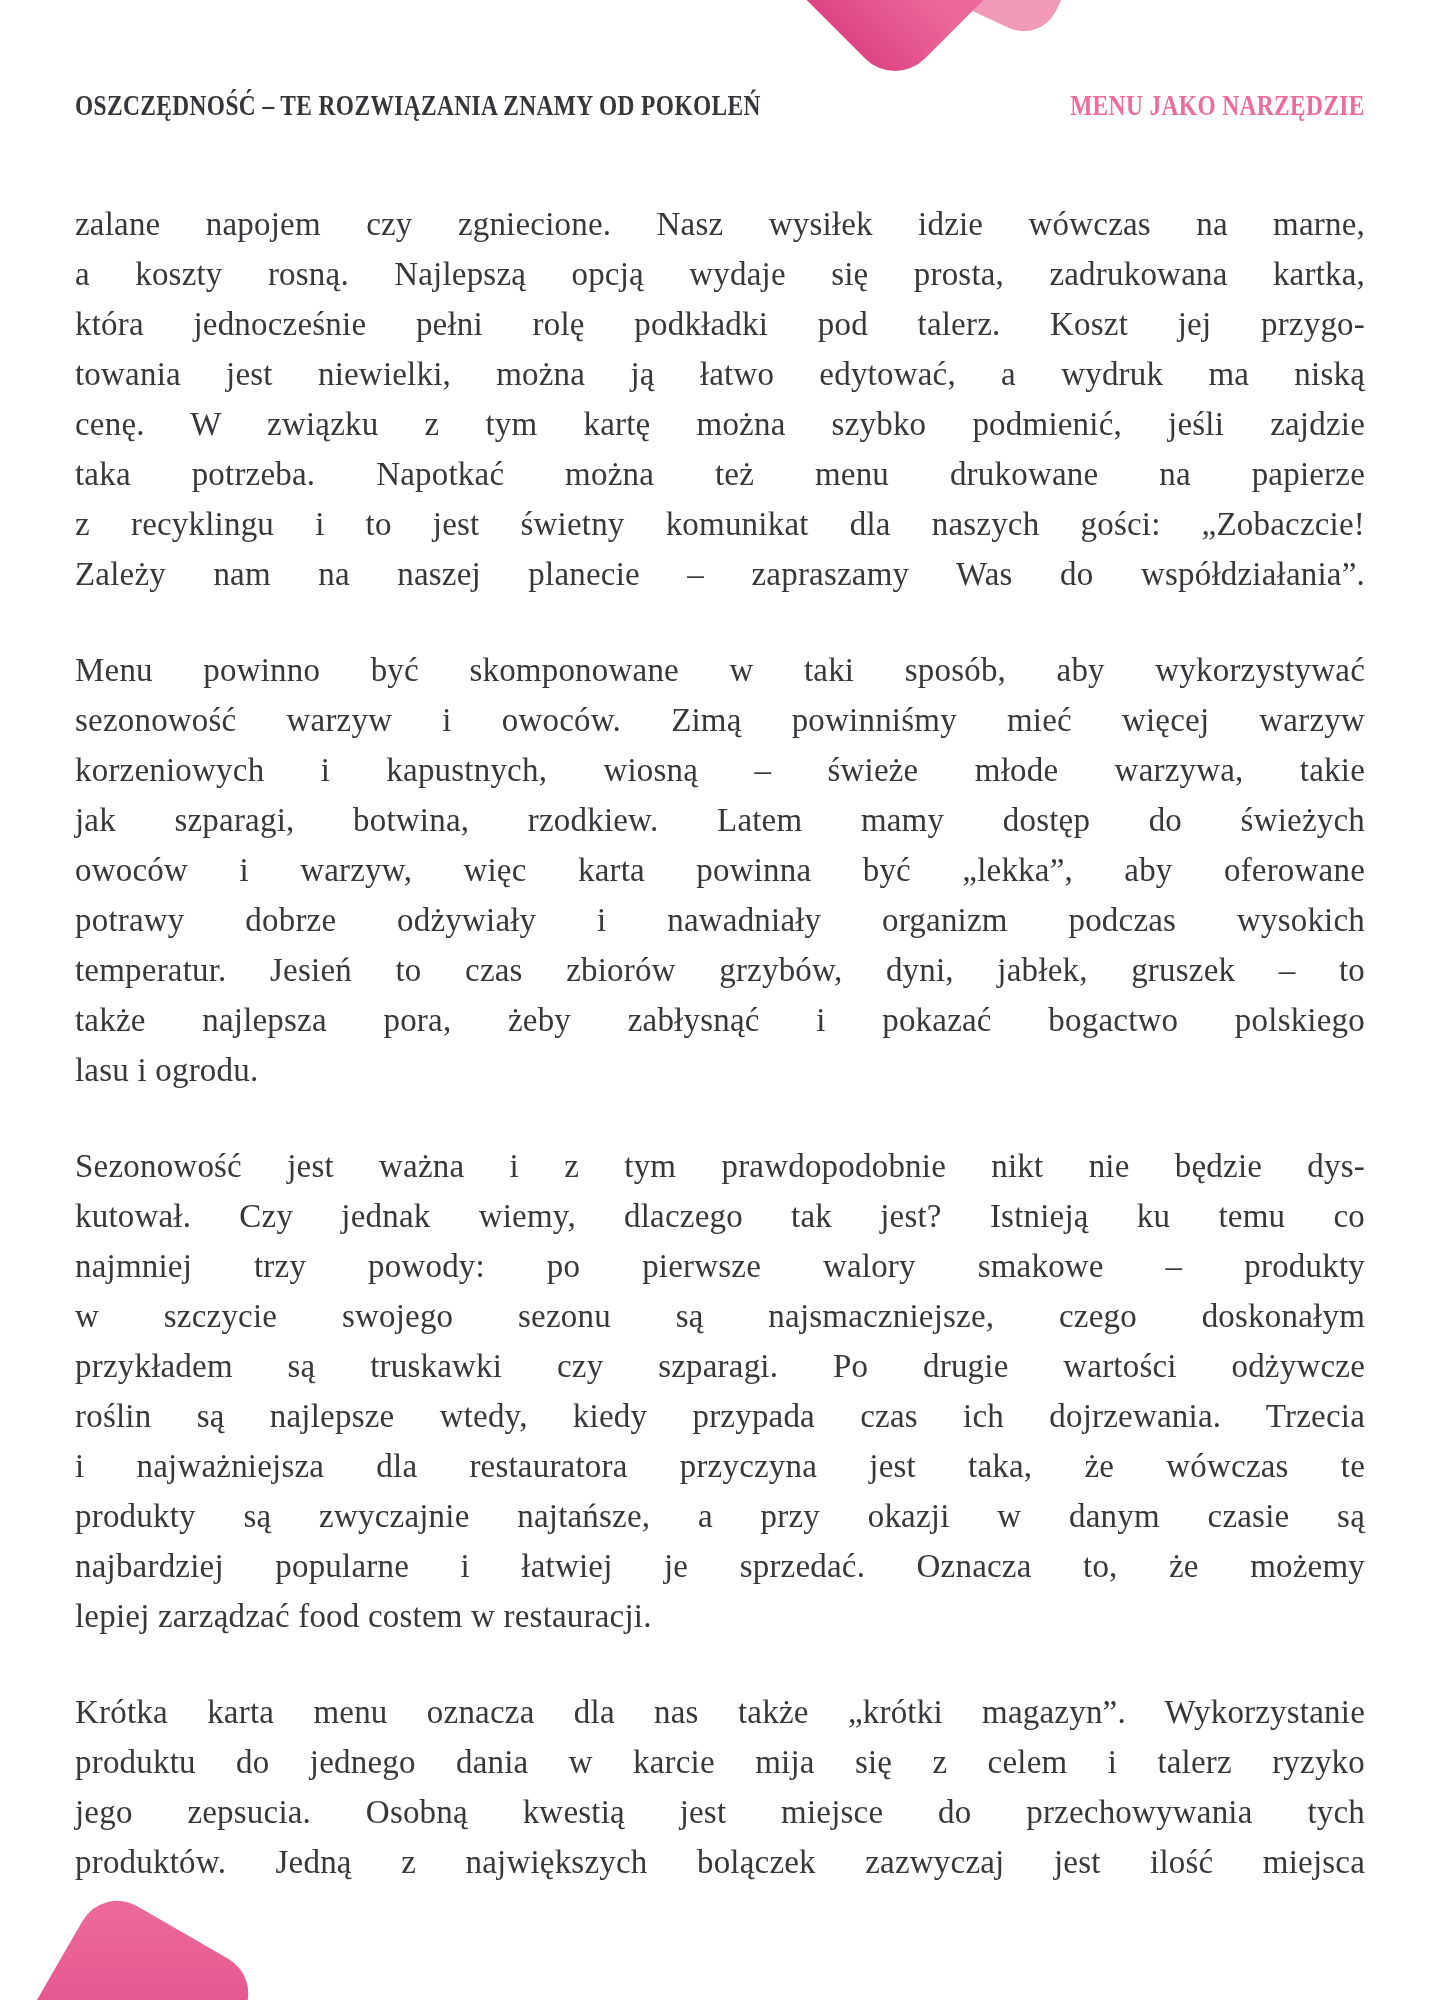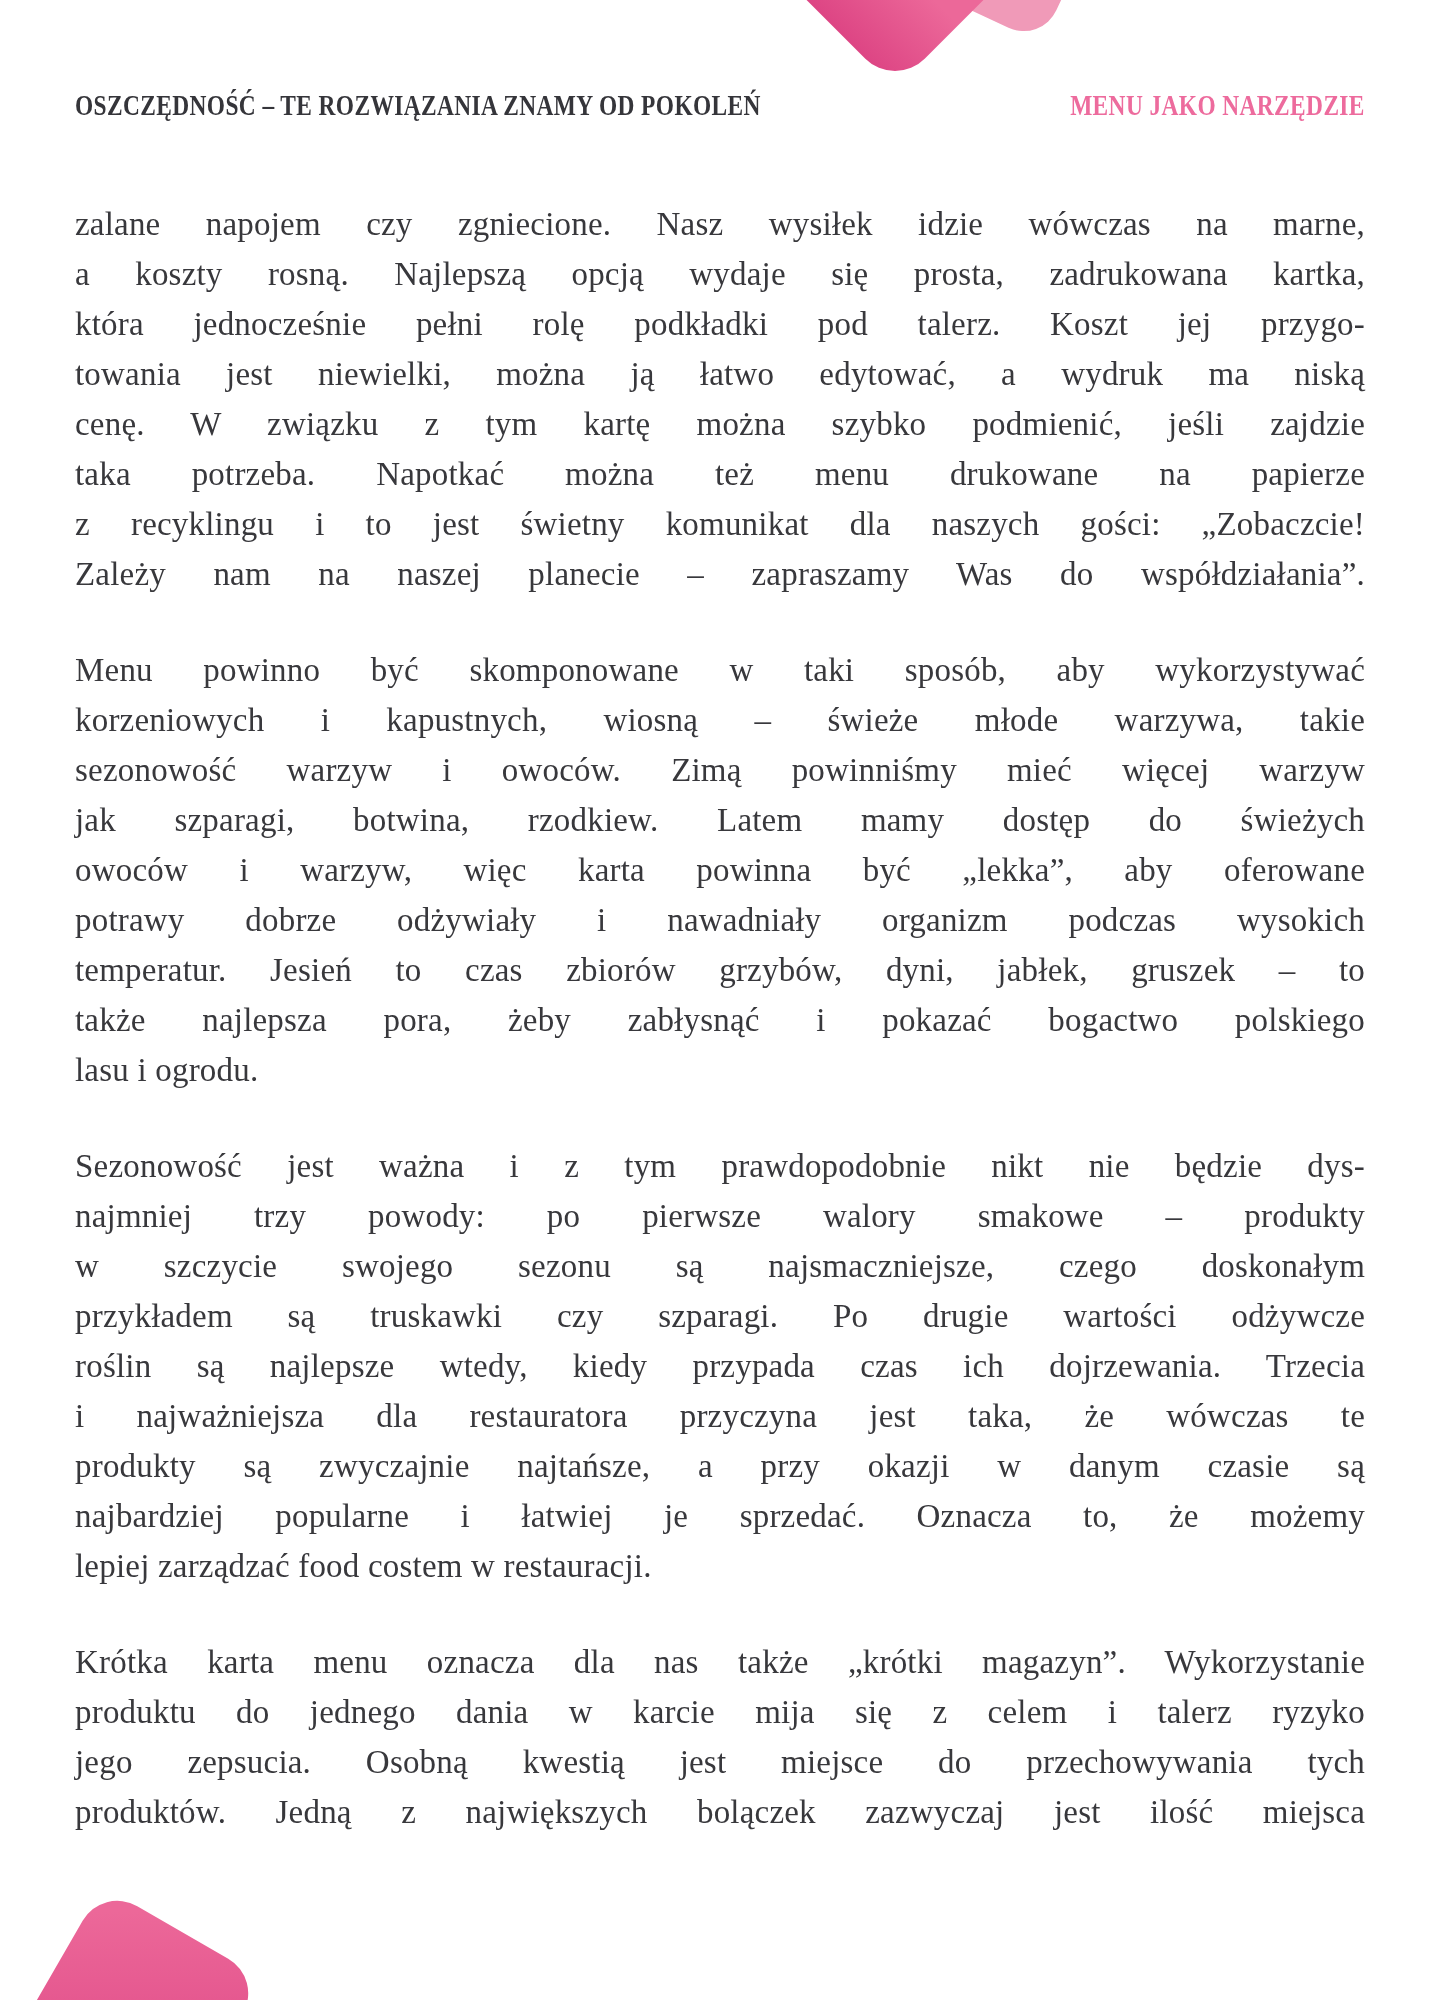--- a/index.html
+++ b/index.html
@@ -97,31 +97,32 @@
         <div class="line">a koszty rosną. Najlepszą opcją wydaje się prosta, zadrukowana kartka,</div>
         <div class="line">która jednocześnie pełni rolę podkładki pod talerz. Koszt jej przygo-</div>
         <div class="line">towania jest niewielki, można ją łatwo edytować, a wydruk ma niską</div>
         <div class="line">cenę. W związku z tym kartę można szybko podmienić, jeśli zajdzie</div>
         <div class="line">taka potrzeba. Napotkać można też menu drukowane na papierze</div>
         <div class="line">z recyklingu i to jest świetny komunikat dla naszych gości: „Zobaczcie!</div>
         <div class="line">Zależy nam na naszej planecie – zapraszamy Was do współdziałania”.</div>
       </div>
       <div class="paragraph">
         <div class="line">Menu powinno być skomponowane w taki sposób, aby wykorzystywać</div>
+        <div class="line">sezonowość warzyw i owoców. Zimą powinniśmy mieć więcej warzyw</div>
         <div class="line">korzeniowych i kapustnych, wiosną – świeże młode warzywa, takie</div>
-        <div class="line">sezonowość warzyw i owoców. Zimą powinniśmy mieć więcej warzyw</div>
         <div class="line">jak szparagi, botwina, rzodkiew. Latem mamy dostęp do świeżych</div>
         <div class="line">owoców i warzyw, więc karta powinna być „lekka”, aby oferowane</div>
         <div class="line">potrawy dobrze odżywiały i nawadniały organizm podczas wysokich</div>
         <div class="line">temperatur. Jesień to czas zbiorów grzybów, dyni, jabłek, gruszek – to</div>
         <div class="line">także najlepsza pora, żeby zabłysnąć i pokazać bogactwo polskiego</div>
         <div class="line">lasu i ogrodu.</div>
       </div>
       <div class="paragraph">
         <div class="line">Sezonowość jest ważna i z tym prawdopodobnie nikt nie będzie dys-</div>
+        <div class="line">kutował. Czy jednak wiemy, dlaczego tak jest? Istnieją ku temu co</div>
         <div class="line">najmniej trzy powody: po pierwsze walory smakowe – produkty</div>
         <div class="line">w szczycie swojego sezonu są najsmaczniejsze, czego doskonałym</div>
         <div class="line">przykładem są truskawki czy szparagi. Po drugie wartości odżywcze</div>
         <div class="line">roślin są najlepsze wtedy, kiedy przypada czas ich dojrzewania. Trzecia</div>
         <div class="line">i najważniejsza dla restauratora przyczyna jest taka, że wówczas te</div>
         <div class="line">produkty są zwyczajnie najtańsze, a przy okazji w danym czasie są</div>
         <div class="line">najbardziej popularne i łatwiej je sprzedać. Oznacza to, że możemy</div>
         <div class="line">lepiej zarządzać food costem w restauracji.</div>
       </div>
       <div class="paragraph justify-last">

